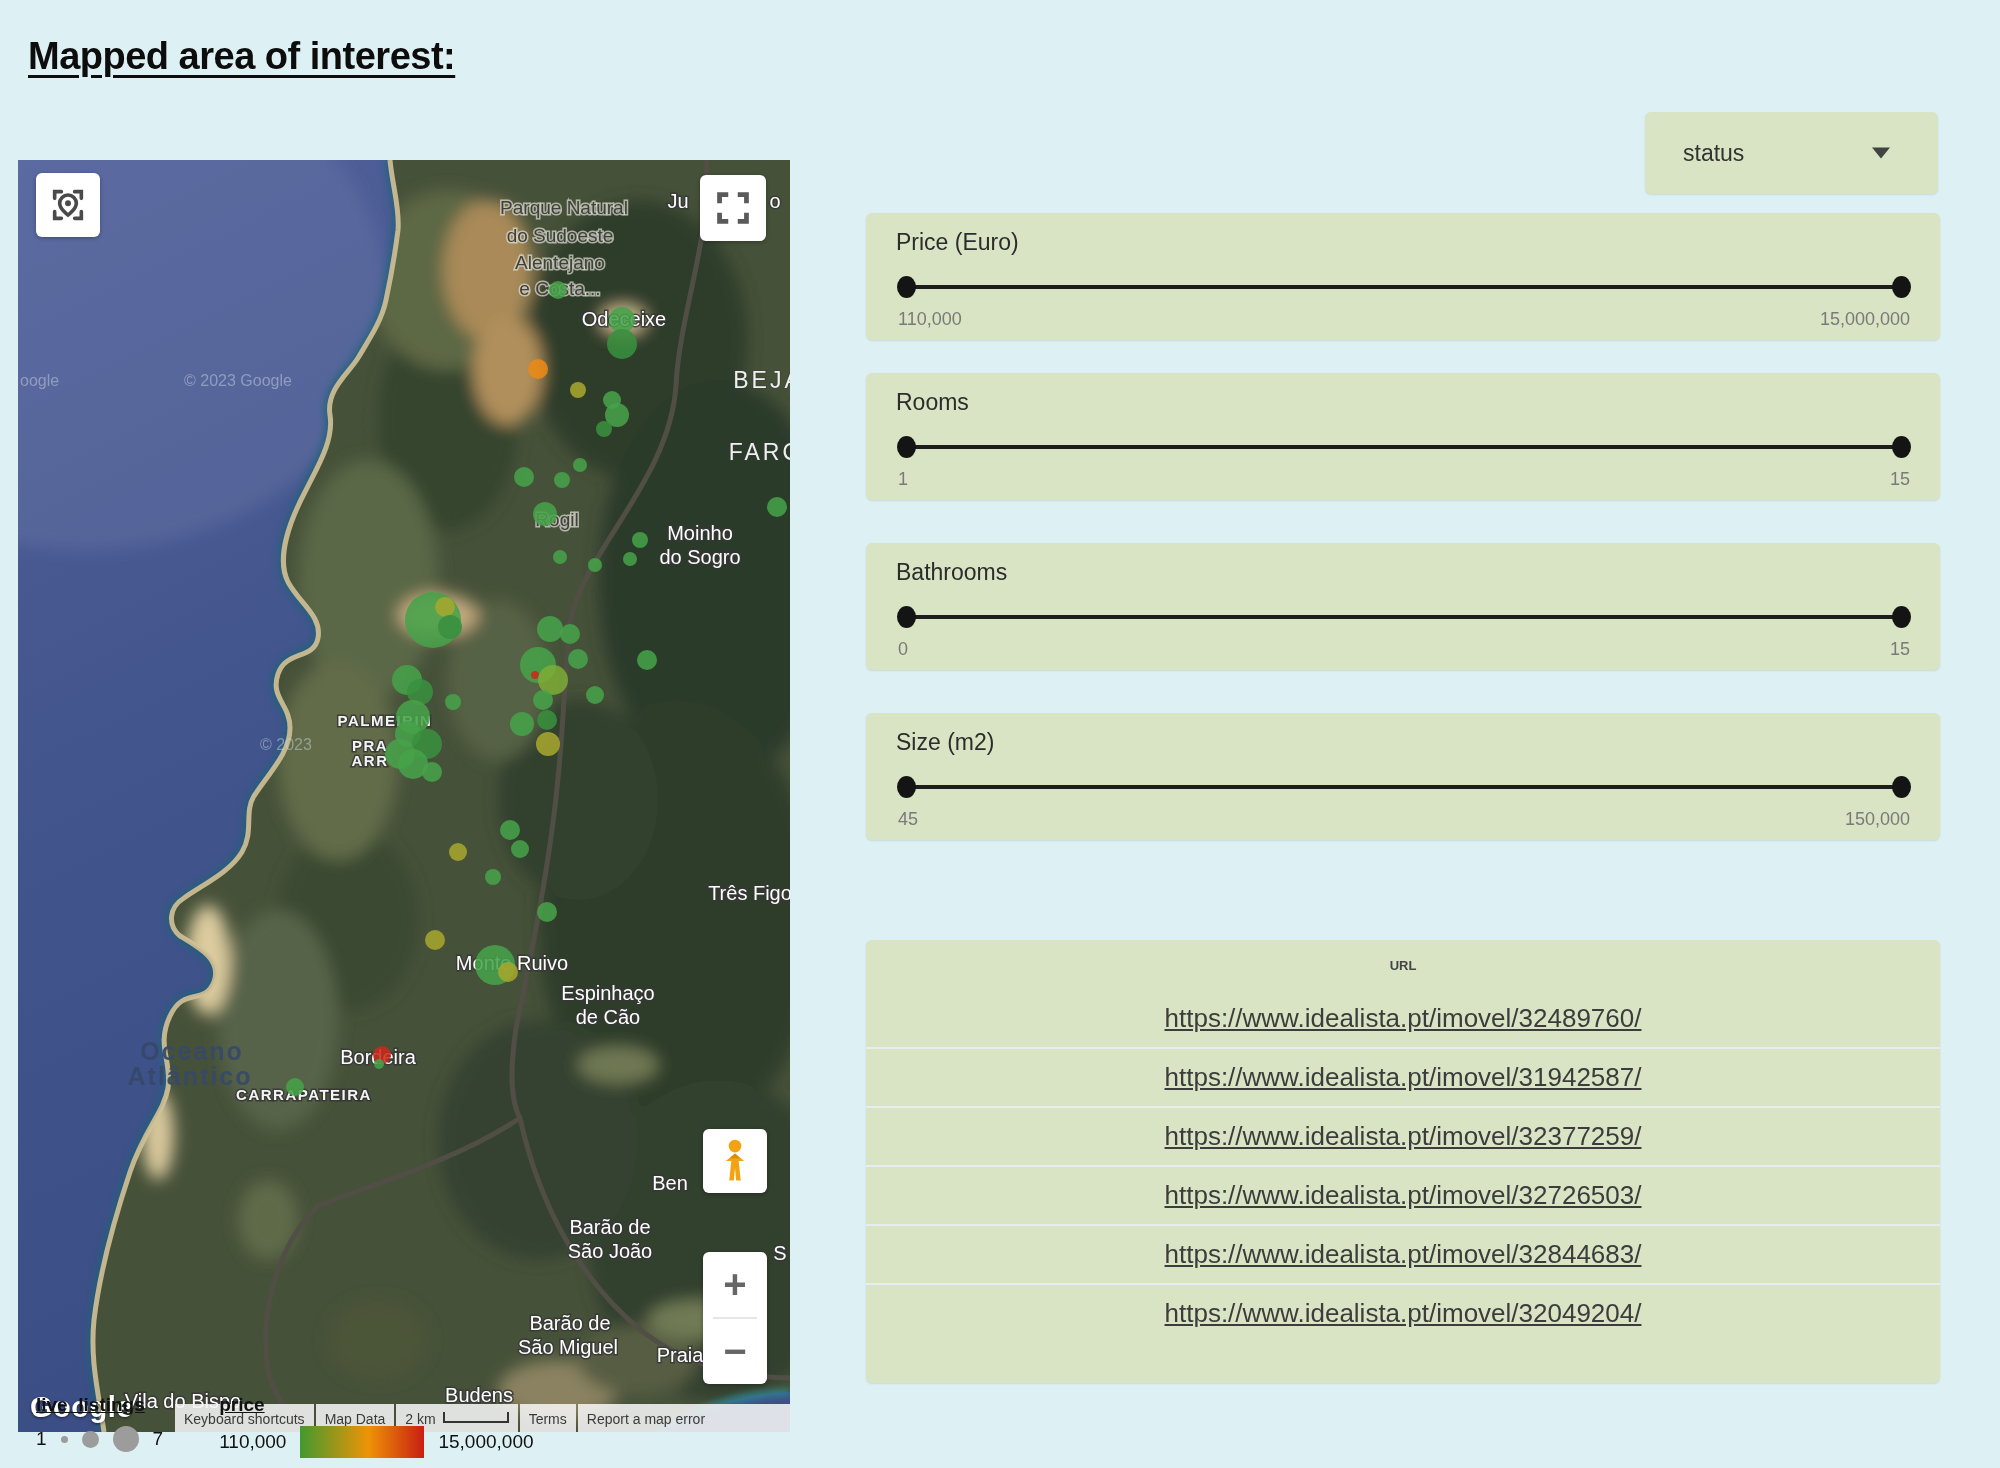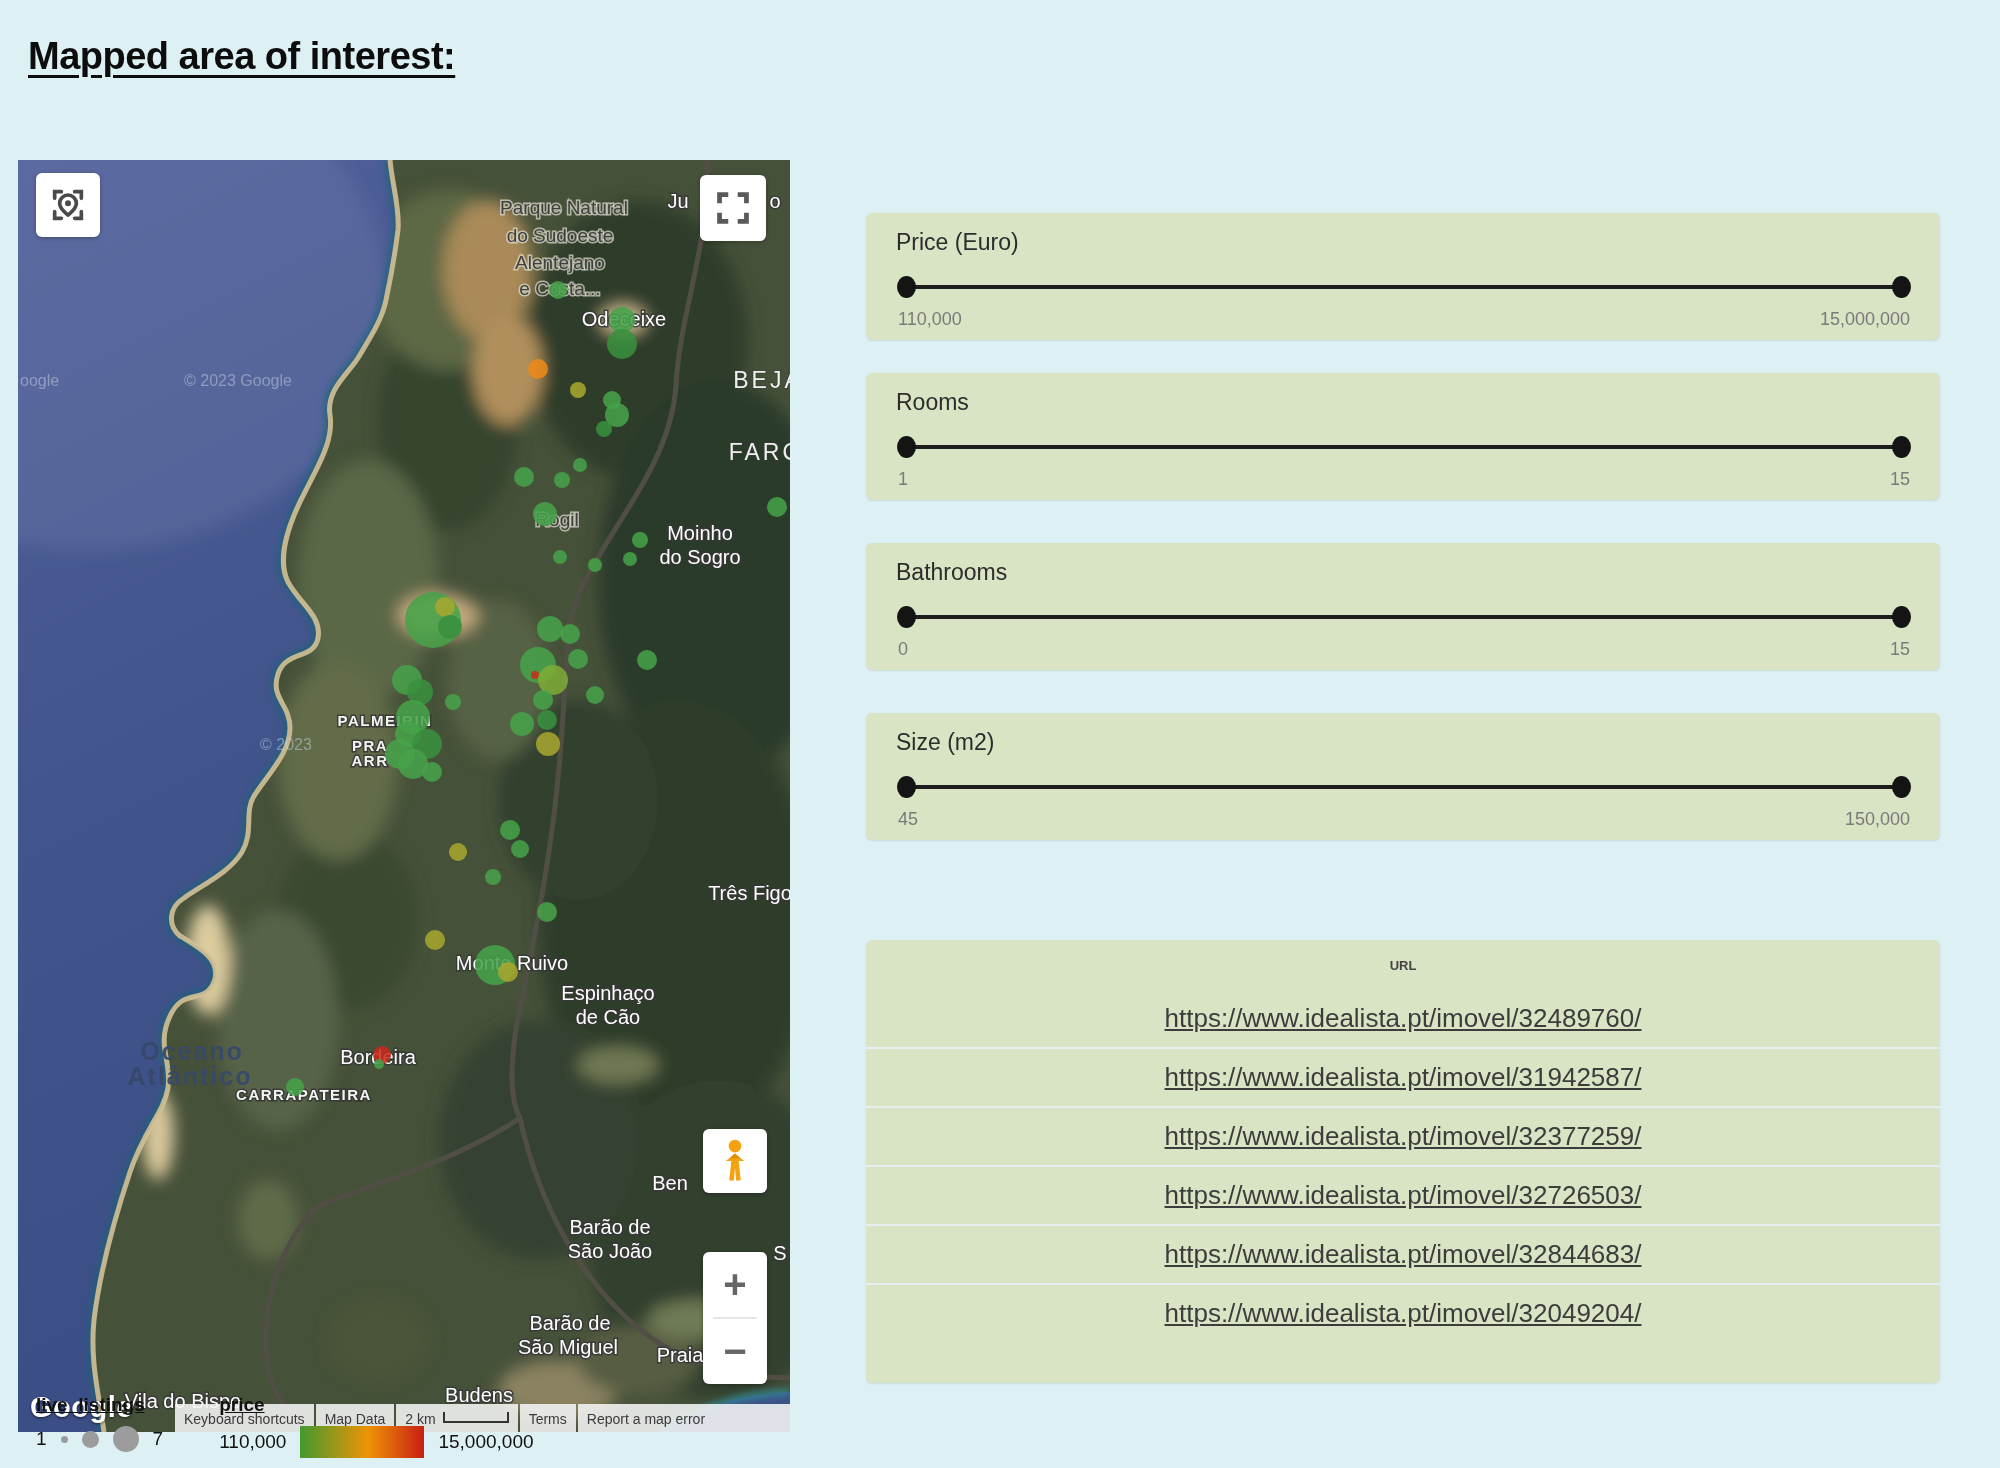--- a/index.html
+++ b/index.html
@@ -281,20 +281,24 @@
       <span class="attr-seg">Map Data</span>
       <span class="attr-seg">
         <span>2 km</span>
         <span id="scale-bar"></span>
       </span>
       <span class="attr-seg">Terms</span>
       <span class="attr-seg">Report a map error</span>
     </div>
   </div>
 
+  <div class="green-card" id="status-card">
+    <span id="status-label">status</span>
+    <span id="status-caret"></span>
+  </div>
 
   <div class="green-card filter-card" style="top:213px;">
     <div class="filter-label">Price (Euro)</div>
     <div class="track">
       <div class="handle left"></div>
       <div class="handle right"></div>
     </div>
     <div class="minmax minv">110,000</div>
     <div class="minmax maxv">15,000,000</div>
   </div>

